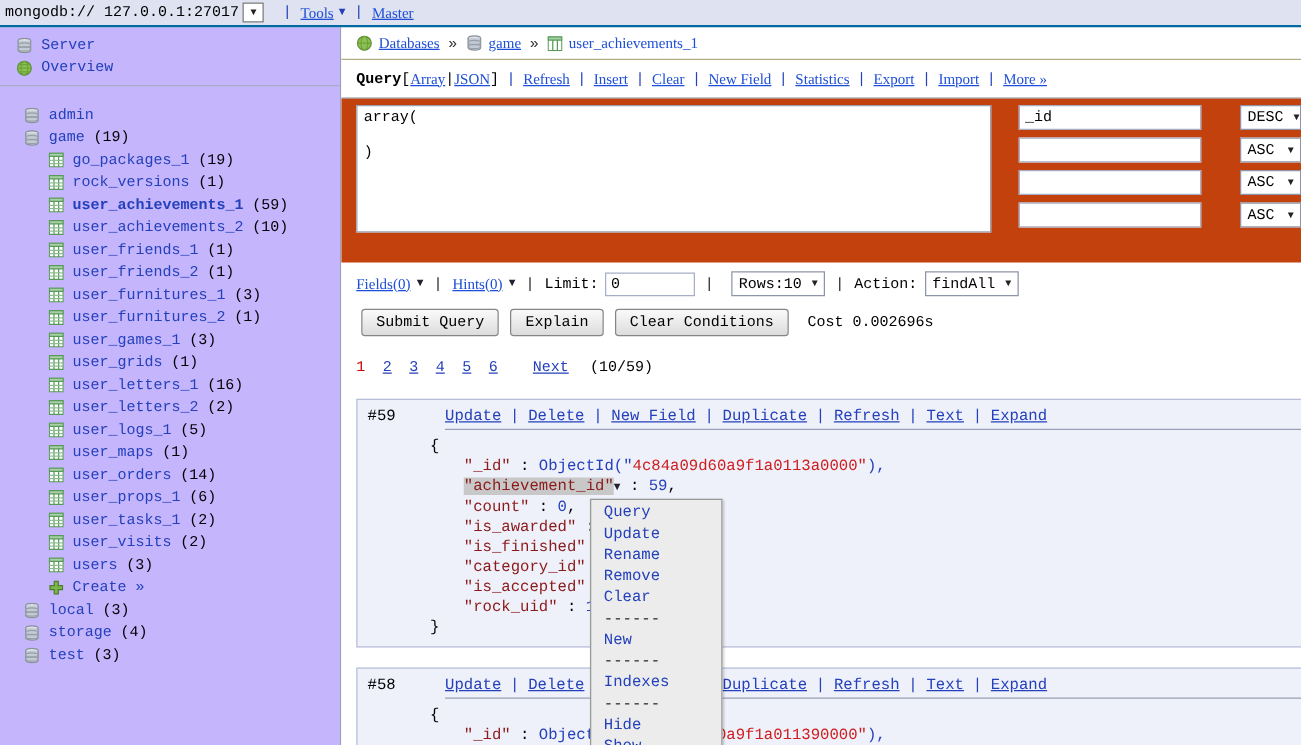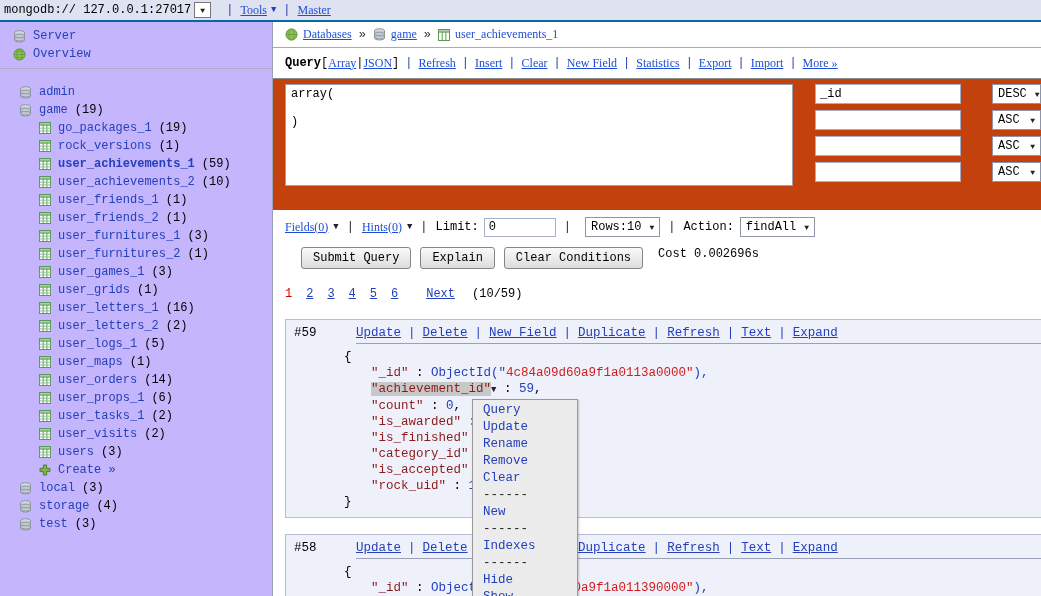--- a/index.html
+++ b/index.html
@@ -79,21 +79,21 @@
 
   
   .fieldsrow { display:flex; align-items:center; padding:7px 0 6px 12px; white-space:nowrap; }
   .f-caret { font-size:9px; color:#223; margin-left:5px; }
   .f-pipe { margin:0 8px; color:#222; }
   .limit-input {
     width:72px; height:19px; border:1px solid #a8aec8; background:#fff; margin-left:5px;
     font-family:"Liberation Mono", monospace; font-size:12px; padding:1px 4px;
   }
   .fieldsrow .sel { margin-left:6px; }
-  .buttonsrow { display:flex; padding:4px 0 8px 28px; }
+  .buttonsrow { display:flex; align-items:center; padding:4px 0 8px 16px; }
   .btn {
     font-family:"Liberation Mono", monospace; font-size:12px;
     border:1px solid #858585; border-radius:3px; padding:3px 11px; margin-right:9px;
     background:linear-gradient(#fafafa,#dcdcdc); cursor:pointer; color:#000;
   }
   .cost { margin-left:6px; }
   .pagination { display:flex; align-items:center; padding:10px 0 2px 12px; }
   .pg-cur { color:#cc0000; margin-right:14px; }
   .pg-link { color:#2440bb; margin-right:14px; text-decoration:underline; }
   .pg-next { margin-left:14px; }

